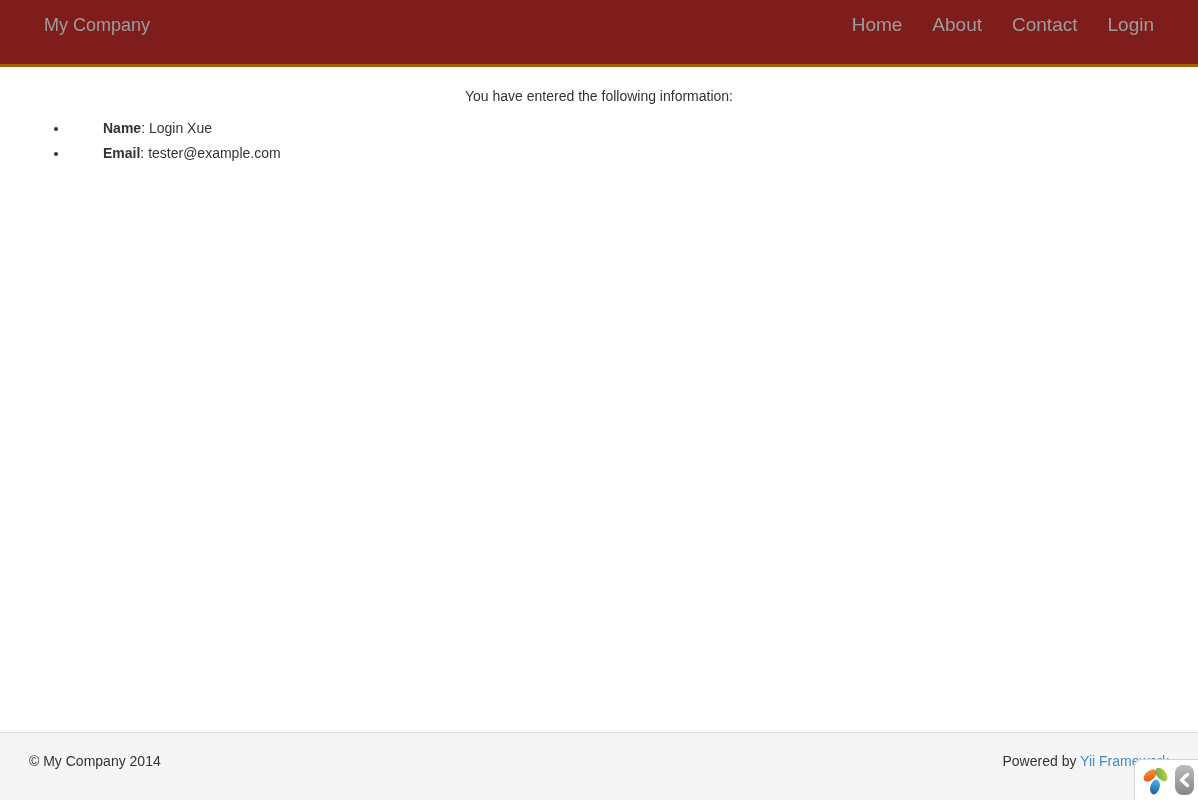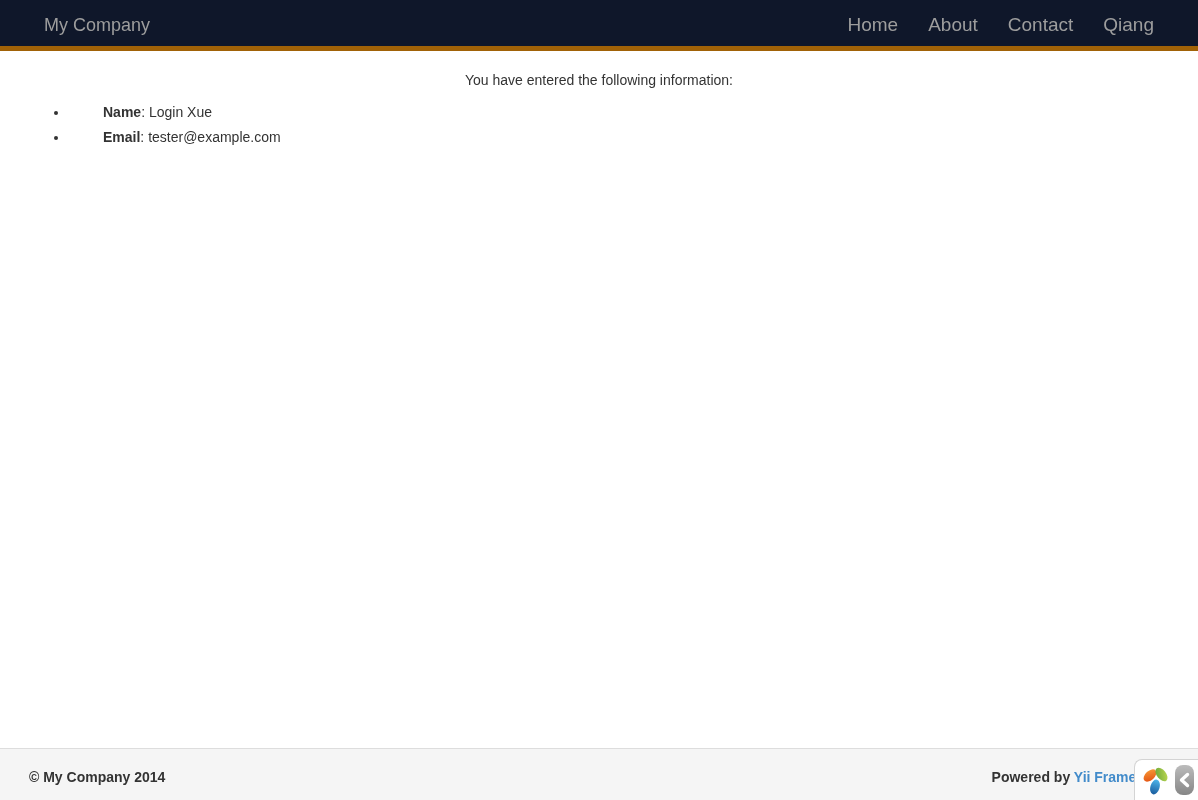--- a/index.html
+++ b/index.html
@@ -10,23 +10,23 @@
     line-height: 1.42857;
     color: #333333;
     background: #ffffff;
     overflow: hidden;
   }
   .page { display: flex; flex-direction: column; height: 100%; }
   .container { width: 1170px; margin: 0 auto; padding: 0 15px; }
 
   
   .navbar {
-    background: #0f172a;
-    border-bottom: 5px solid #a16207;
-    height: 51px;
+    background: #7f1d1d;
+    border-bottom: 3px solid #a16207;
+    height: 67px;
     flex: 0 0 auto;
   }
   .navbar-inner {
     display: flex;
     justify-content: space-between;
     align-items: stretch;
     height: 50px;
   }
   .brand {
     display: block;
@@ -56,22 +56,21 @@
   .intro { margin: 0 0 10px; text-align: center; }
   .entries { margin: 12px 0 10px; padding-left: 40px; list-style: disc; }
   .entries li { margin-bottom: 5px; }
   .entries strong { font-weight: bold; padding-left: 34px; }
 
   
   .footer {
     flex: 0 0 auto;
     background: #f5f5f5;
     border-top: 1px solid #dddddd;
-    height: 52px;
-    font-weight: bold;
+    height: 68px;
   }
   .footer-inner {
     padding-top: 19px;
     display: flex;
     justify-content: space-between;
     align-items: baseline;
   }
   .footer p { margin: 0; }
   .footer a { color: #428bca; text-decoration: none; cursor: pointer; }
 
@@ -116,21 +115,21 @@
         <li>
             <a>Home</a>
           </li>
         <li>
             <a>About</a>
           </li>
         <li>
             <a>Contact</a>
           </li>
         <li>
-            <a>Qiang</a>
+            <a>Login</a>
           </li>
       </ul>
     </div>
   </nav>
 
   <main class="main">
     <div class="container">
       <p class="intro">You have entered the following information:</p>
       <ul class="entries">
         <li><strong>Name</strong><span>: </span><span>Login Xue</span></li>

